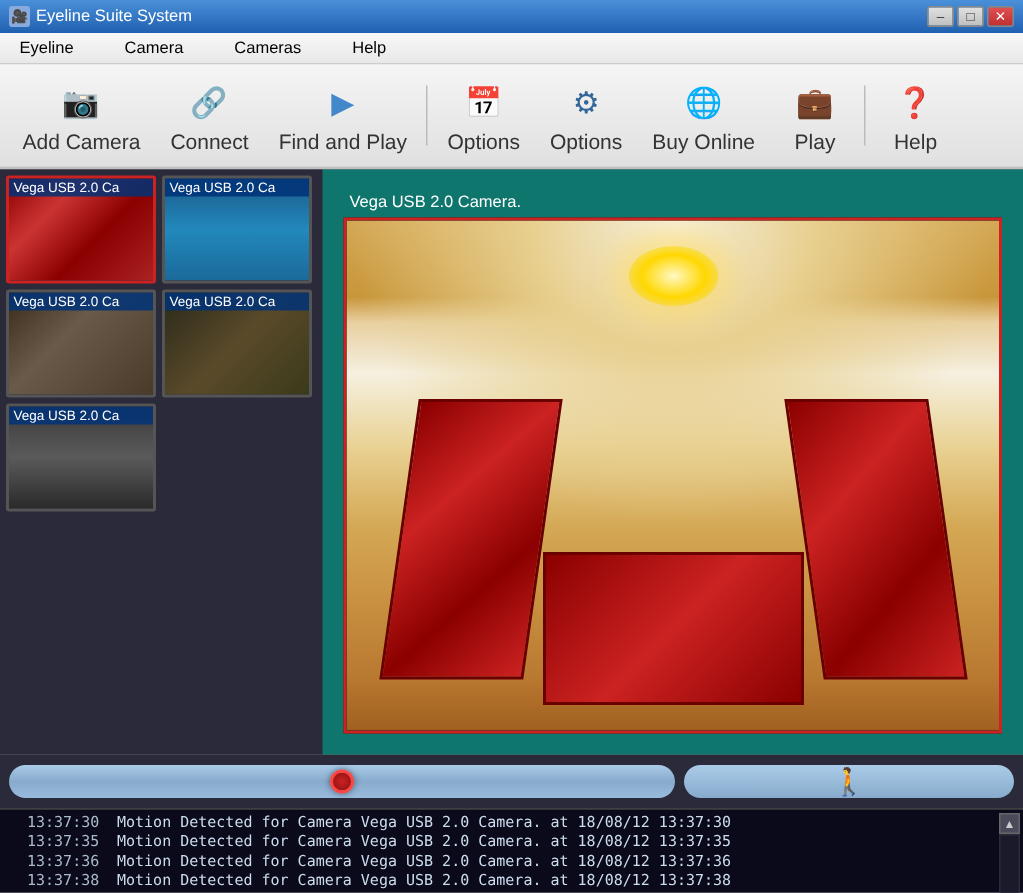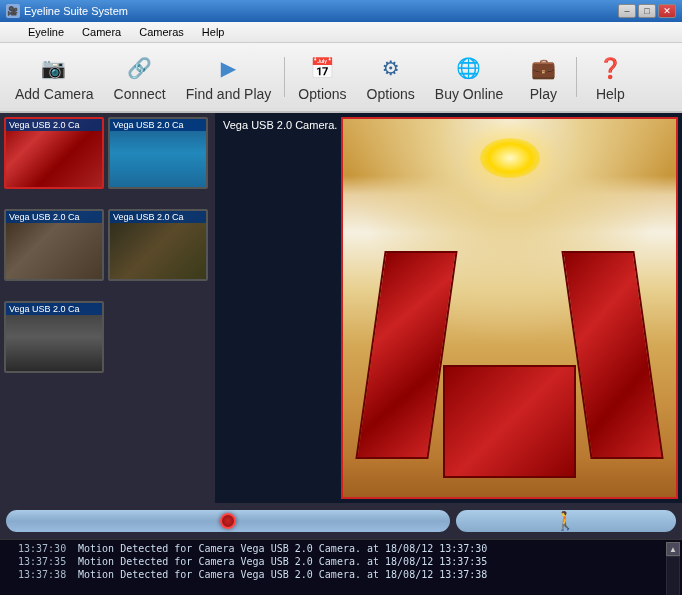--- a/index.html
+++ b/index.html
@@ -47,22 +47,22 @@
       cursor: pointer;
       color: #333;
     }
     .title-btn.close { background: linear-gradient(to bottom, #e05050, #c03030); color: white; }
 
     
     .menu-bar {
       background: linear-gradient(to bottom, #f8f8f8, #e8e8e8);
       border-bottom: 1px solid #ccc;
       display: flex;
-      padding: 2px 20px;
-      gap: 2px;
+      padding: 2px 5px;
+      gap: 18px;
     }
     .menu-item {
       padding: 2px 8px;
       cursor: pointer;
       font-size: 11px;
       color: #000;
       border-radius: 2px;
     }
 
     
@@ -104,21 +104,21 @@
       background: #2a2a3a;
     }
 
     
     .camera-list {
       width: 215px;
       background: #2a2a3a;
       padding: 4px;
       display: flex;
       flex-direction: column;
-      gap: 20px;
+      gap: 4px;
       overflow: hidden;
       flex-shrink: 0;
     }
     .camera-row {
       display: flex;
       gap: 4px;
     }
     .camera-thumb {
       width: 100px;
       height: 72px;
@@ -162,24 +162,24 @@
       width: 100%; height: 100%;
     }
     .img-parking {
       background: linear-gradient(180deg, #3a3a3a 0%, #5a5a5a 50%, #2a2a2a 100%);
       width: 100%; height: 100%;
     }
 
     
     .main-camera-view {
       flex: 1;
-      background: #0f172a;
-      display: flex;
-      flex-direction: row;
-      padding: 4px;
+      background: #0f766e;
+      display: flex;
+      flex-direction: column;
+      padding: 14px;
     }
     .main-camera-label {
       color: #ffffff;
       font-size: 11px;
       padding: 2px 4px;
       margin-bottom: 2px;
     }
     .main-camera-image {
       flex: 1;
       border: 2px solid #cc2222;
@@ -475,20 +475,24 @@
   <div class="log-content">
   <div class="log-entry">
         <span class="log-time">13:37:30</span>
         <span class="log-message">Motion Detected for Camera Vega USB 2.0 Camera. at 18/08/12 13:37:30</span>
       </div>
       <div class="log-entry">
         <span class="log-time">13:37:35</span>
         <span class="log-message">Motion Detected for Camera Vega USB 2.0 Camera. at 18/08/12 13:37:35</span>
       </div>
       <div class="log-entry">
+        <span class="log-time">13:37:36</span>
+        <span class="log-message">Motion Detected for Camera Vega USB 2.0 Camera. at 18/08/12 13:37:36</span>
+      </div>
+      <div class="log-entry">
         <span class="log-time">13:37:38</span>
         <span class="log-message">Motion Detected for Camera Vega USB 2.0 Camera. at 18/08/12 13:37:38</span>
       </div>
     </div>
   <div class="log-scrollbar">
     <div class="log-scroll-up">▲</div>
     <div class="log-scroll-track"></div>
 
   </div>
 </div>

